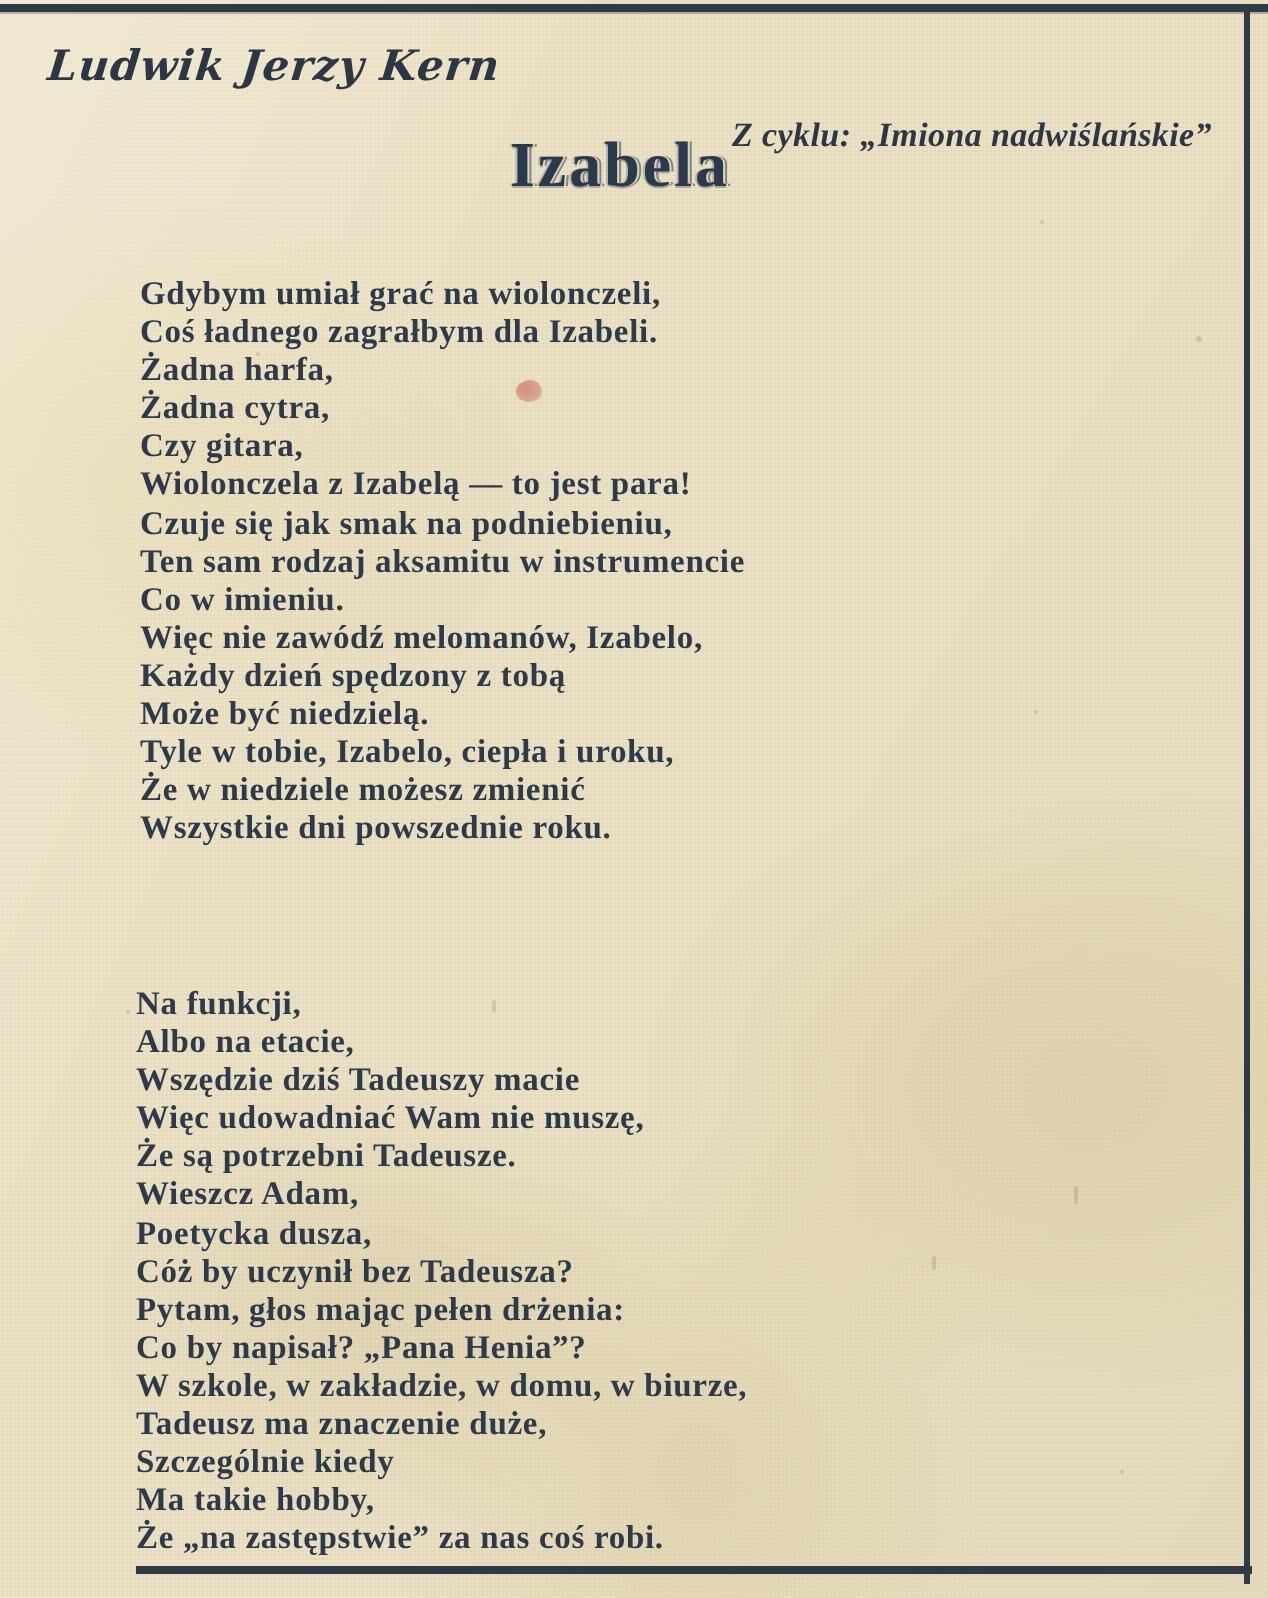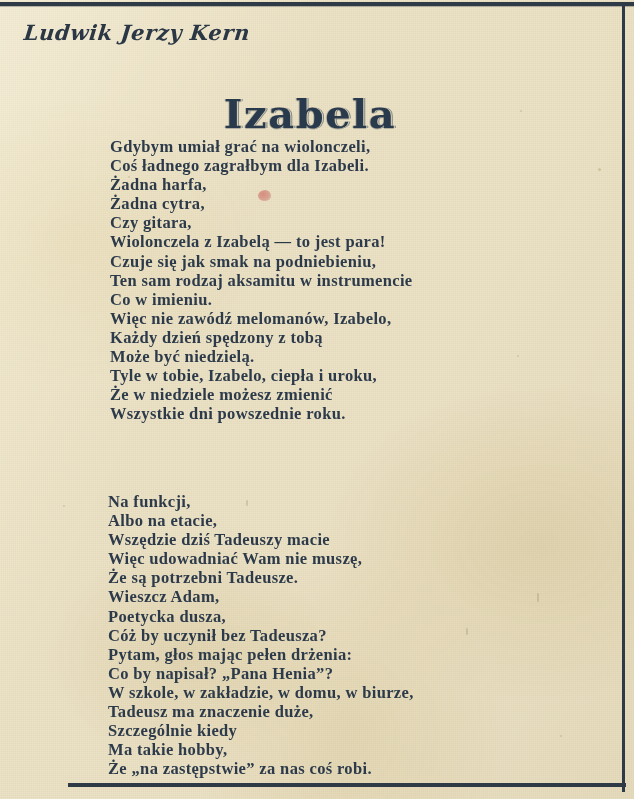--- a/index.html
+++ b/index.html
@@ -115,48 +115,48 @@
     position: absolute;
     left: 0;
     width: 620px;
     text-align: center;
     font-family: "DejaVu Serif", "Liberation Serif", serif;
     font-weight: 700;
     letter-spacing: 1.5px;
     color: #2a3a4d;
   }
   #title-izabela {
-    top: 90px;
-    font-size: 40px;
+    top: 64px;
+    font-size: 32px;
     text-shadow:
        1px 0 0 rgba(236,226,198,0.85),
        2px 0 0 rgba(42,58,77,0.55),
       -1px 0 0 rgba(42,58,77,0.25),
        0 1px 0 rgba(42,58,77,0.30);
+    font-family: Liberation Serif, serif;
   }
   #title-tadeusz {
     top: 444px;
     font-size: 37px;
     text-shadow:
        1px 0 0 rgba(236,226,198,0.85),
        2px 0 0 rgba(42,58,77,0.55),
       -1px 0 0 rgba(42,58,77,0.25),
        0 1px 0 rgba(42,58,77,0.30);
   }
 
   .poem-body {
     position: absolute;
     font-family: "Liberation Serif", "DejaVu Serif", serif;
     font-weight: 700;
     font-size: 16.5px;
     line-height: 19.1px;
     letter-spacing: 0.35px;
     color: #2c3a4a;
     white-space: pre;
-    margin-left: 40px;
   }
   #body-izabela { left: 70px; top: 137px; }
   #body-tadeusz { left: 68px; top: 492px; }
 
   .poem-line { display: block; white-space: pre; }
 
   
   #stain {
     position: absolute;
     left: 258px;
@@ -183,20 +183,21 @@
 
   <div id="paper-texture"></div>
   <div id="paper-sheen"></div>
 
   <div class="rule-top"></div>
   <div class="rule-right"></div>
   <div class="rule-bottom"></div>
 
   <div class="byline">Ludwik Jerzy Kern</div>
 
+  <div class="series-line">Z cyklu: „Imiona nadwiślańskie”</div>
 
   <div class="poem-title" id="title-izabela">Izabela</div>
 
   <div class="poem-body" id="body-izabela"><span class="poem-line">Gdybym umiał grać na wiolonczeli,</span><span class="poem-line">Coś ładnego zagrałbym dla Izabeli.</span><span class="poem-line">Żadna harfa,</span><span class="poem-line">Żadna cytra,</span><span class="poem-line">Czy gitara,</span><span class="poem-line">Wiolonczela z Izabelą — to jest para!</span><span class="poem-line">Czuje się jak smak na podniebieniu,</span><span class="poem-line">Ten sam rodzaj aksamitu w instrumencie</span><span class="poem-line">Co w imieniu.</span><span class="poem-line">Więc nie zawódź melomanów, Izabelo,</span><span class="poem-line">Każdy dzień spędzony z tobą</span><span class="poem-line">Może być niedzielą.</span><span class="poem-line">Tyle w tobie, Izabelo, ciepła i uroku,</span><span class="poem-line">Że w niedziele możesz zmienić</span><span class="poem-line">Wszystkie dni powszednie roku.</span></div>
 
 
   <div class="poem-body" id="body-tadeusz"><span class="poem-line">Na funkcji,</span><span class="poem-line">Albo na etacie,</span><span class="poem-line">Wszędzie dziś Tadeuszy macie</span><span class="poem-line">Więc udowadniać Wam nie muszę,</span><span class="poem-line">Że są potrzebni Tadeusze.</span><span class="poem-line">Wieszcz Adam,</span><span class="poem-line">Poetycka dusza,</span><span class="poem-line">Cóż by uczynił bez Tadeusza?</span><span class="poem-line">Pytam, głos mając pełen drżenia:</span><span class="poem-line">Co by napisał? „Pana Henia”?</span><span class="poem-line">W szkole, w zakładzie, w domu, w biurze,</span><span class="poem-line">Tadeusz ma znaczenie duże,</span><span class="poem-line">Szczególnie kiedy</span><span class="poem-line">Ma takie hobby,</span><span class="poem-line">Że „na zastępstwie” za nas coś robi.</span></div>
 
   <div id="stain"></div>
 

